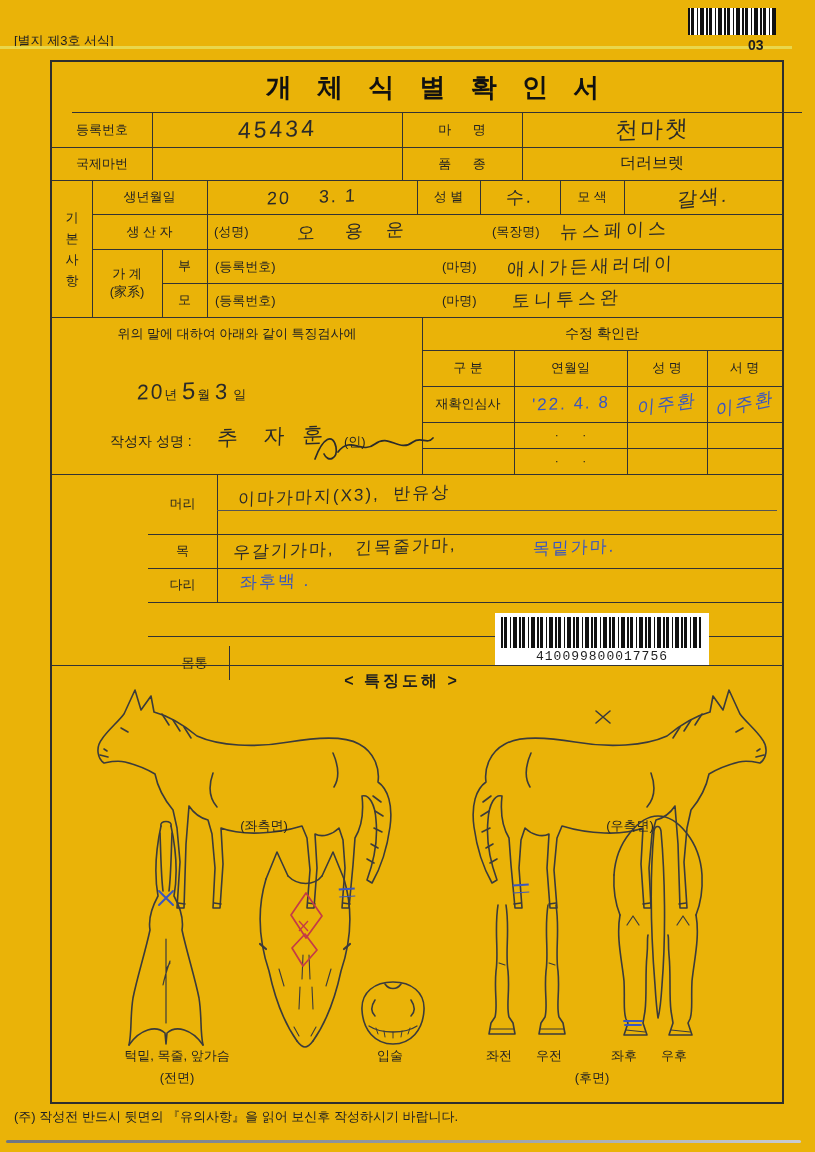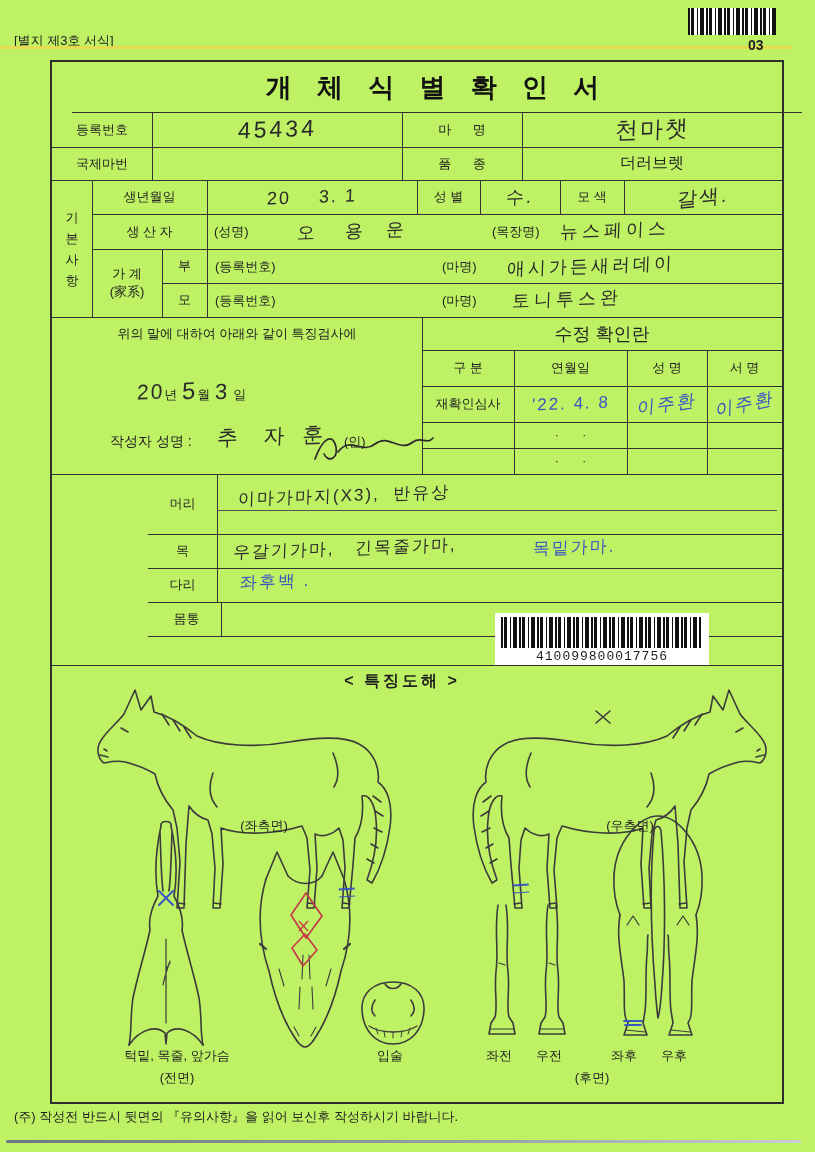--- a/index.html
+++ b/index.html
@@ -1,16 +1,16 @@
 <!DOCTYPE html>
 <html><head>
 <meta charset="utf-8">
 <style>
   html,body{margin:0;padding:0;background:#e8e8e6;}
-  .page{position:relative;width:815px;height:1152px;background:#bef264;overflow:hidden;
+  .page{position:relative;width:815px;height:1152px;background:#eab308;overflow:hidden;
         font-family:"Liberation Sans","DejaVu Sans",sans-serif;color:#1e1e1e;}
   .abs{position:absolute;}
   .pre{white-space:pre;}
   .lbl{font-size:13px;color:#222;}
   .small{font-size:12px;}
   .cen{display:flex;align-items:center;justify-content:center;text-align:center;}
   .hw{font-size:18px;color:#2a2a2a;transform:rotate(-2deg) skewX(-4deg);letter-spacing:2px;font-weight:500;}
   .hw-blue{color:#3a56c0;}
   .form{position:absolute;left:50px;top:60px;width:730px;height:1040px;border:2px solid #2e2e2e;background:transparent;}
   .bb{border-bottom:1.5px solid #333;}
@@ -119,21 +119,21 @@
         </div>
         <div class="abs lbl" style="left:58px;top:116px;font-size:14px;">작성자 성명 :</div>
         <div class="abs hw pre" style="left:165px;top:105px;font-size:21px;">추   자  훈</div>
         <div class="abs lbl" style="left:292px;top:116px;">(인)</div>
         <svg class="abs" style="left:255px;top:108px;" width="130" height="42" viewBox="0 0 130 42">
           <path d="M8,34 C16,12 26,8 29,22 C31,34 21,38 17,29 M31,27 C44,10 54,30 68,19 C82,8 92,28 106,17 C114,11 120,20 126,13" stroke="#2b2b2b" stroke-width="1.7" fill="none" stroke-linecap="round"></path>
         </svg>
       </div>
 
       <div class="cell" style="left:370px;width:360px;">
-        <div class="abs bb cen lbl" style="left:0;top:0;width:360px;height:33px;font-size:18px;">수정  확인란</div>
+        <div class="abs bb cen lbl" style="left:0;top:0;width:360px;height:33px;font-size:14px;">수정  확인란</div>
         <div class="abs bb" style="left:0;top:33px;width:360px;height:36px;">
           <div class="cell br cen lbl pre" style="left:0;width:92px;">구 분</div>
           <div class="cell br cen lbl pre" style="left:92px;width:113px;">연월일</div>
           <div class="cell br cen lbl pre" style="left:205px;width:80px;">성 명</div>
           <div class="cell cen lbl pre" style="left:285px;width:75px;">서 명</div>
         </div>
         <div class="abs bb" style="left:0;top:69px;width:360px;height:36px;">
           <div class="cell br cen lbl" style="left:0;width:92px;">재확인심사</div>
           <div class="cell br cen" style="left:92px;width:113px;">
               <span class="hw hw-blue" style="font-size:17px;">'22. 4. 8</span>
@@ -170,21 +170,21 @@
         <div class="abs bb" style="left:0;top:60px;width:634px;height:34px;">
           <div class="cell br cen lbl" style="left:0;width:69px;">목</div>
           <div class="abs hw pre" style="left:85px;top:3px;font-size:17px;">우갈기가마,   긴목줄가마,</div>
           <div class="abs hw hw-blue pre" style="left:378px;top:2px;font-size:17px;"> 목밑가마.</div>
         </div>
         <div class="abs bb" style="left:0;top:94px;width:634px;height:34px;">
           <div class="cell br cen lbl" style="left:0;width:69px;">다리</div>
           <div class="abs hw hw-blue pre" style="left:92px;top:2px;font-size:17px;">좌후백 .</div>
         </div>
         <div class="abs bb" style="left:0;top:128px;width:634px;height:34px;">
-          <div class="cell br cen lbl" style="left:4px;width:69px;">몸통</div>
+          <div class="cell br cen lbl" style="left:12px;width:69px;margin-top:44px;">몸통</div>
           <div class="abs hw" style="left:92px;top:4px;"></div>
         </div>
       </div>
     </div>
 
     <div class="abs" style="left:443px;top:551px;width:214px;height:52px;background:#fff;">
       <div class="abs barcode-bars" style="left:6px;top:4px;width:200px;height:31px;"></div>
       <div class="abs mono" style="left:0;top:36px;width:214px;text-align:center;font-size:13px;letter-spacing:1px;">410099800017756</div>
     </div>
 

